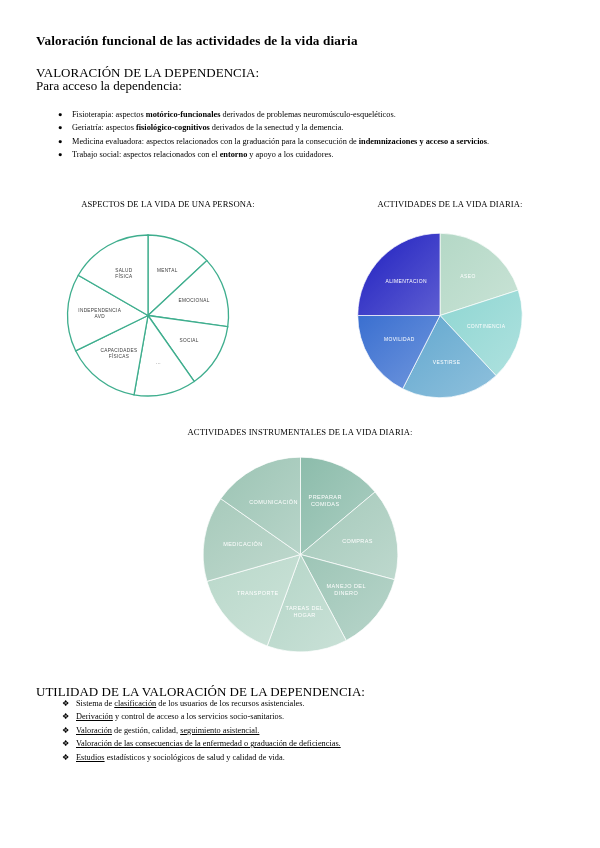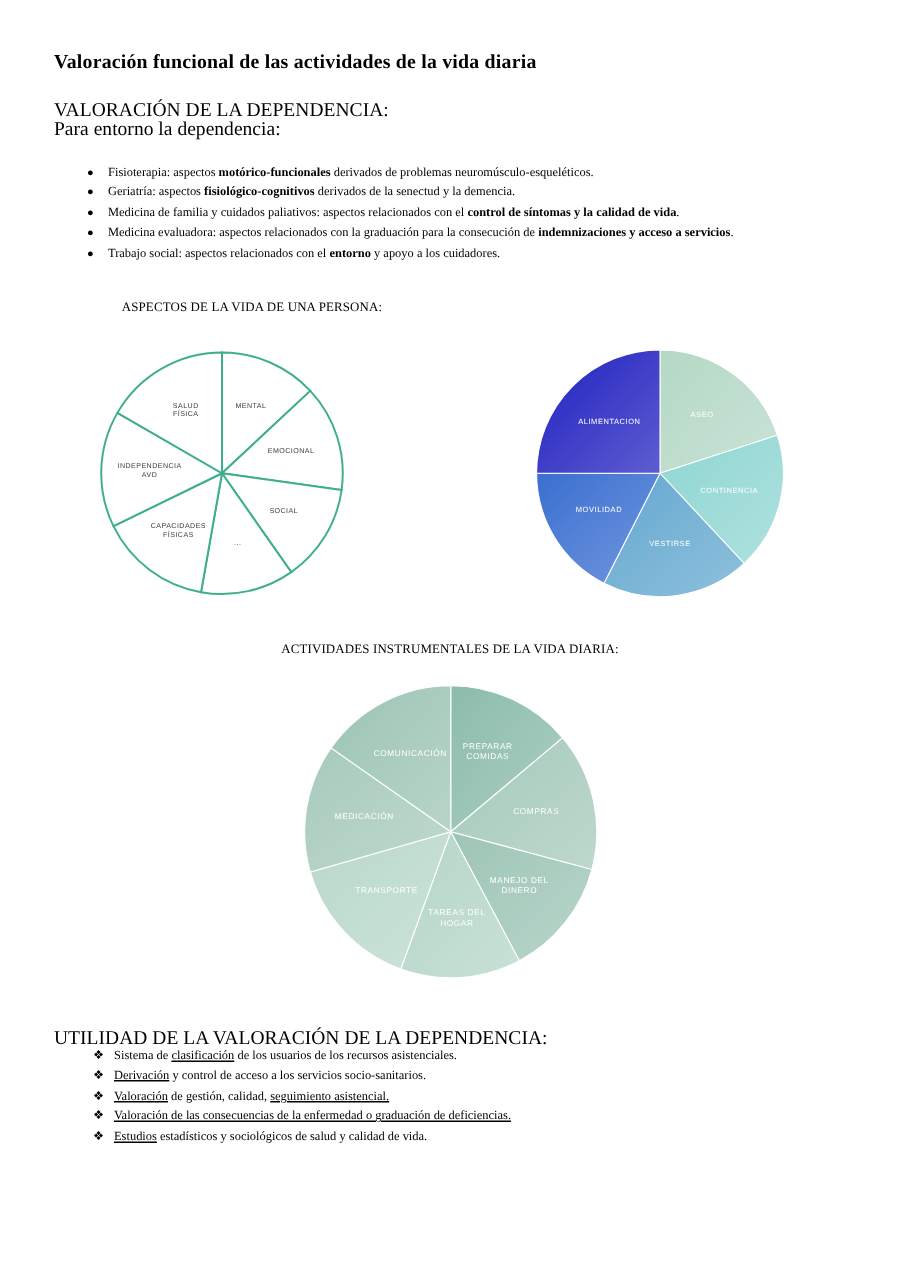--- a/index.html
+++ b/index.html
@@ -136,32 +136,32 @@
 </style>
 </head>
 <body>
 
 <div class="page">
 
   <div class="doc-title">Valoración funcional de las actividades de la vida diaria</div>
 
   <div id="intro">
     <div class="body-line">VALORACIÓN DE LA DEPENDENCIA:</div>
-    <div class="body-line">Para entorno la dependencia:</div>
+    <div class="body-line">Para acceso la dependencia:</div>
   </div>
 
   <div id="bullets">
       <div class="bul-row"><span class="bul-dot">●</span><span>Fisioterapia: aspectos <b>motórico-funcionales</b> derivados de problemas neuromúsculo-esqueléticos.</span></div>
       <div class="bul-row"><span class="bul-dot">●</span><span>Geriatría: aspectos <b>fisiológico-cognitivos</b> derivados de la senectud y la demencia.</span></div>
-      <div class="bul-row"><span class="bul-dot">●</span><span>Medicina de familia y cuidados paliativos: aspectos relacionados con el <b>control de síntomas y la calidad de vida</b>.</span></div>
       <div class="bul-row"><span class="bul-dot">●</span><span>Medicina evaluadora: aspectos relacionados con la graduación para la consecución de <b>indemnizaciones y acceso a servicios</b>.</span></div>
       <div class="bul-row"><span class="bul-dot">●</span><span>Trabajo social: aspectos relacionados con el <b>entorno</b> y apoyo a los cuidadores.</span></div>
     </div>
 
   <div class="chart-caption" id="cap-left">ASPECTOS DE LA VIDA DE UNA PERSONA:</div>
+  <div class="chart-caption" id="cap-right">ACTIVIDADES DE LA VIDA DIARIA:</div>
   <div class="chart-caption" id="cap-inst">ACTIVIDADES INSTRUMENTALES DE LA VIDA DIARIA:</div>
 
   <div class="pie" id="pie-outline">
     <svg viewBox="0 0 200 200" aria-hidden="true">
         <path d="M 100 100 L 100 8 A 92 92 0 0 1 167.2845405489637 37.25615087425014 Z" fill="#ffffff" stroke="#3fae8e" stroke-width="1.5"></path>
         <path d="M 100 100 L 167.2845405489637 37.25615087425014 A 92 92 0 0 1 191.10466232422448 112.80392528832601 Z" fill="#ffffff" stroke="#3fae8e" stroke-width="1.5"></path>
         <path d="M 100 100 L 191.10466232422448 112.80392528832601 A 92 92 0 0 1 152.76903214429626 175.36198807458726 Z" fill="#ffffff" stroke="#3fae8e" stroke-width="1.5"></path>
         <path d="M 100 100 L 152.76903214429626 175.36198807458726 A 92 92 0 0 1 84.02436765464242 190.60231327712313 Z" fill="#ffffff" stroke="#3fae8e" stroke-width="1.5"></path>
         <path d="M 100 100 L 84.02436765464242 190.60231327712313 A 92 92 0 0 1 17.310947740476635 140.33014550459512 Z" fill="#ffffff" stroke="#3fae8e" stroke-width="1.5"></path>
         <path d="M 100 100 L 17.310947740476635 140.33014550459512 A 92 92 0 0 1 20.325662851831652 53.99999999999999 Z" fill="#ffffff" stroke="#3fae8e" stroke-width="1.5"></path>

